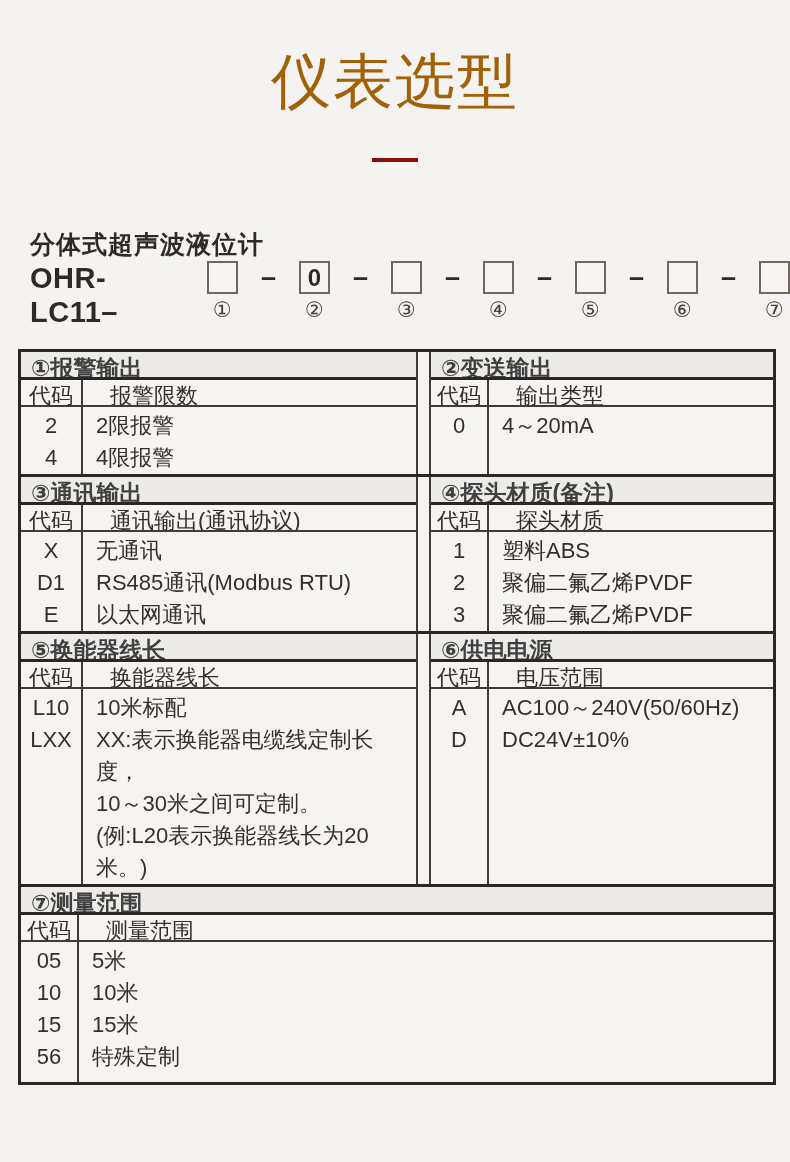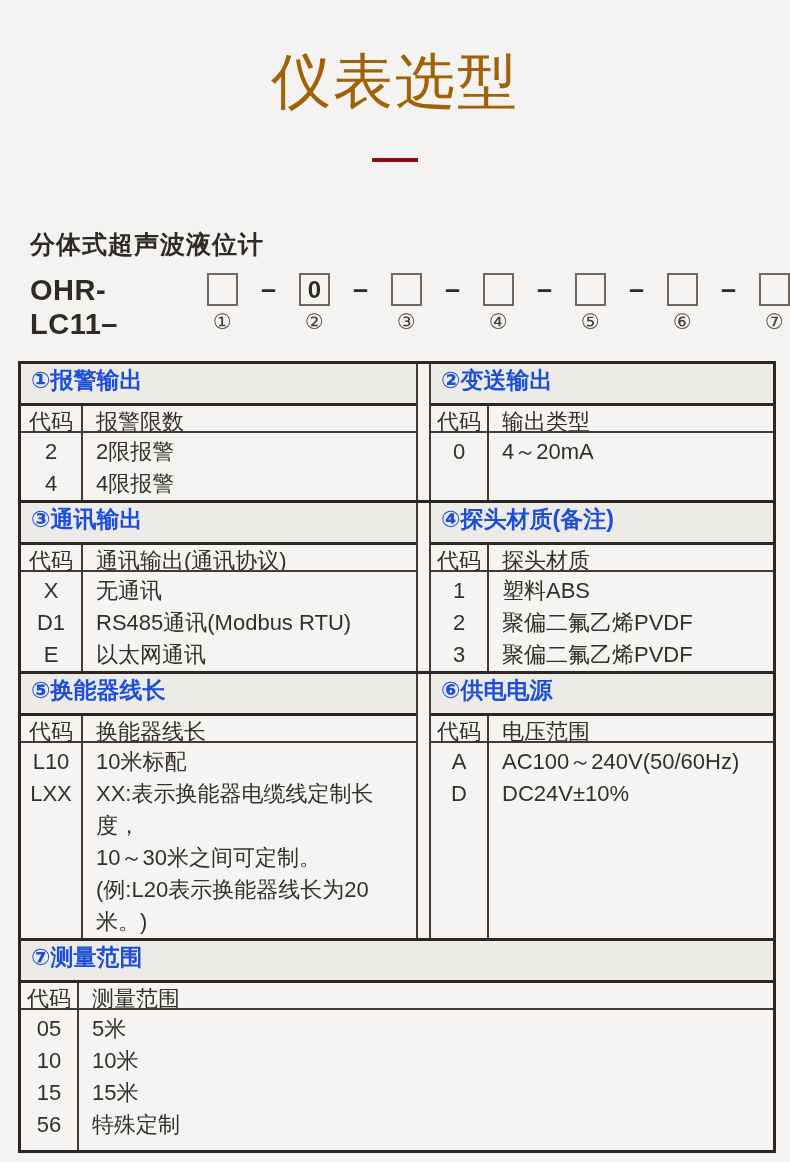--- a/index.html
+++ b/index.html
@@ -36,21 +36,20 @@
     width:46px;height:4px;
     background:var(--accent);
     margin:46px auto 0 auto;
   }
   
   .product-block{ margin:66px 0 0 30px; }
   .product-name{
     font-size:25px;font-weight:700;color:#2e2b27;letter-spacing:1px;
   }
   .model-line{
-    margin-top:12px;
     display:flex;
     align-items:flex-start;
     gap:23px;
   }
   .model-prefix{
     font-size:29px;font-weight:700;color:#2e2b27;
     line-height:34px;letter-spacing:0.5px;margin-right:2px;
   }
   .slot{display:flex;flex-direction:column;align-items:center;width:33px;}
   .slot-box{
@@ -75,39 +74,39 @@
     border:3px solid var(--line-thick);
     background:var(--cell-bg);
   }
   .group{display:flex;border-top:3px solid var(--line-thick);}
   .group:first-child{border-top:none;}
   .half{display:flex;flex-direction:column;}
   .half.left{width:397px;border-right:2px solid var(--line-thin);}
   .mid-gap{width:11px;background:var(--bg);}
   .half.right{flex:1;border-left:2px solid var(--line-thin);}
   .sec-title{
-    height:42px;line-height:33px;
+    height:28px;line-height:33px;
     padding-left:10px;
     background:var(--title-band);
     border-bottom:3px solid var(--line-thick);
-    font-size:23px;font-weight:600;color:#1d4ed8;
+    font-size:23px;font-weight:600;color:#404040;
     white-space:nowrap;overflow:hidden;
   }
   .hrow{
     display:flex;height:27px;
     border-bottom:2px solid var(--line-thin);
   }
   .hrow .code-h{
     width:62px;border-right:2px solid var(--line-thin);
     text-align:center;line-height:31px;font-size:22px;font-weight:500;
   }
   .half.right .hrow .code-h, .sec7 .hrow .code-h{width:58px;}
   .hrow .desc-h{
     flex:1;padding-left:13px;line-height:31px;font-size:22px;font-weight:500;
-    white-space:nowrap;overflow:hidden;
+    white-space:nowrap;overflow:hidden;margin-left:14px;
   }
   .data-area{display:flex;flex:1;}
   .code-col{
     width:62px;border-right:2px solid var(--line-thin);
     display:flex;flex-direction:column;align-items:center;
     padding-top:3px;
   }
   .half.right .code-col, .sec7 .code-col{width:58px;}
   .code-col span{font-size:22px;line-height:32px;font-weight:500;}
   .desc-col{

